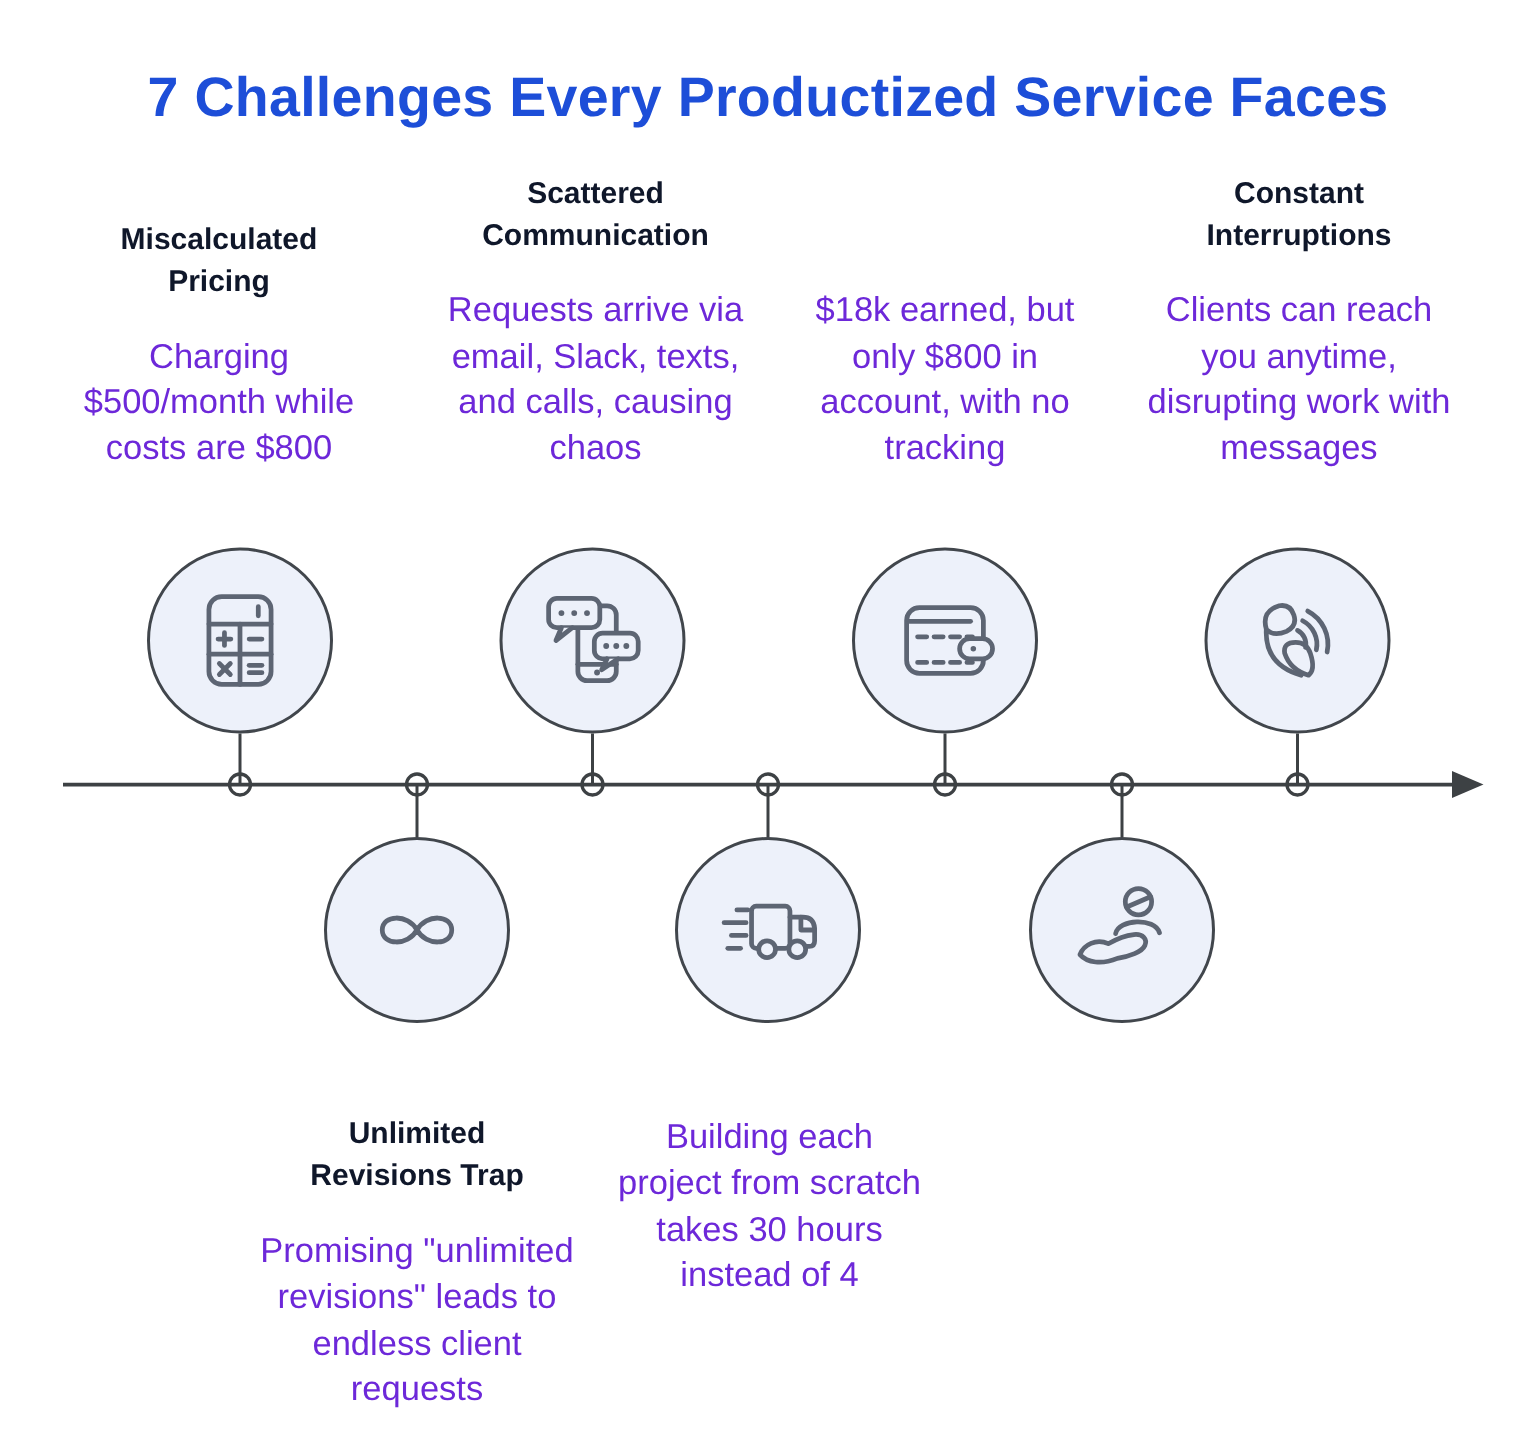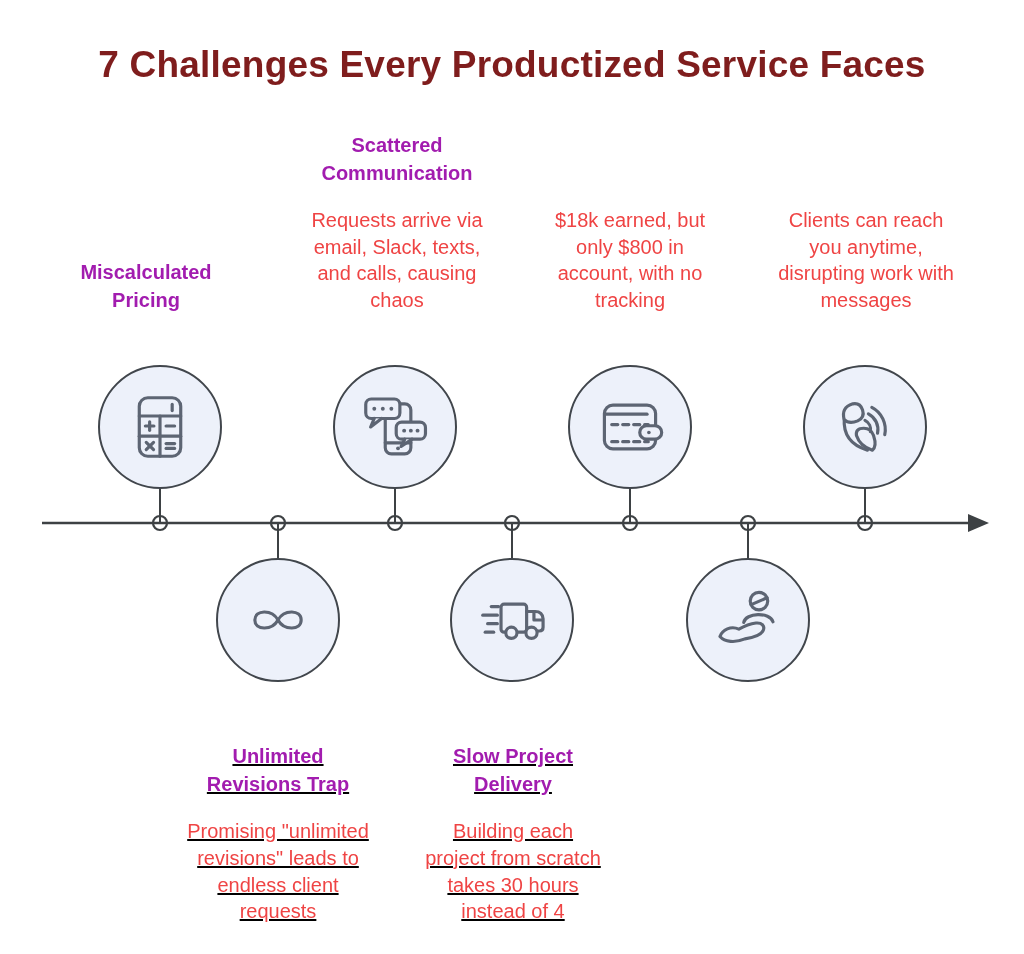--- a/index.html
+++ b/index.html
@@ -14,45 +14,45 @@
   }
   h1.main-title {
     position: absolute;
     top: 44px;
     left: 0;
     width: 100%;
     margin: 0;
     text-align: center;
     font-size: 37px;
     font-weight: bold;
-    color: #7f1d1d;
+    color: #1d4ed8;
     letter-spacing: 0.2px;
   }
   .tblock {
     position: absolute;
     width: 230px;
     display: flex;
     flex-direction: column;
     gap: 20px;
     text-align: center;
   }
   .tblock.top { top: 138px; height: 176px; justify-content: flex-end; }
-  .tblock.bottom { top: 742px; height: 180px; justify-content: flex-start; text-decoration: underline; }
+  .tblock.bottom { top: 742px; height: 180px; justify-content: flex-start; }
   .tblock h2 {
     margin: 0;
     font-size: 20px;
     font-weight: bold;
-    color: #a21caf;
+    color: #0f172a;
     line-height: 1.4;
     white-space: pre-line;
   }
   .tblock p {
     margin: 0;
-    font-size: 20px;
-    color: #ef4444;
+    font-size: 23px;
+    color: #6d28d9;
     line-height: 1.34;
     white-space: pre-line;
   }
   .circle {
     position: absolute;
     width: 124px;
     height: 124px;
     border-radius: 50%;
     background: #edf1fa;
     border: 2px solid #41464c;
@@ -82,53 +82,56 @@
 </head>
 <body>
 
 <div id="canvas">
 
   <h1 class="main-title">7 Challenges Every Productized Service Faces</h1>
 
   <div class="tblock top" style="left:31px">
     <h2>Miscalculated
 Pricing</h2>
+    <p>Charging
+$500/month while
+costs are $800</p>
   </div>
   <div class="tblock top" style="left:282px">
     <h2>Scattered
 Communication</h2>
     <p>Requests arrive via
 email, Slack, texts,
 and calls, causing
 chaos</p>
   </div>
   <div class="tblock top" style="left:515px">
     <p>$18k earned, but
 only $800 in
 account, with no
 tracking</p>
   </div>
   <div class="tblock top" style="left:751px">
+    <h2>Constant
+Interruptions</h2>
     <p>Clients can reach
 you anytime,
 disrupting work with
 messages</p>
   </div>
 
   <div class="tblock bottom" style="left:163px">
     <h2>Unlimited
 Revisions Trap</h2>
     <p>Promising "unlimited
 revisions" leads to
 endless client
 requests</p>
   </div>
   <div class="tblock bottom" style="left:398px">
-    <h2>Slow Project
-Delivery</h2>
     <p>Building each
 project from scratch
 takes 30 hours
 instead of 4</p>
   </div>
 
   <svg id="timeline-svg" viewBox="0 0 1024 92">
 
     <line class="tl" x1="160" y1="11" x2="160" y2="45" stroke-width="2"></line>
     <line class="tl" x1="395" y1="11" x2="395" y2="45" stroke-width="2"></line>

